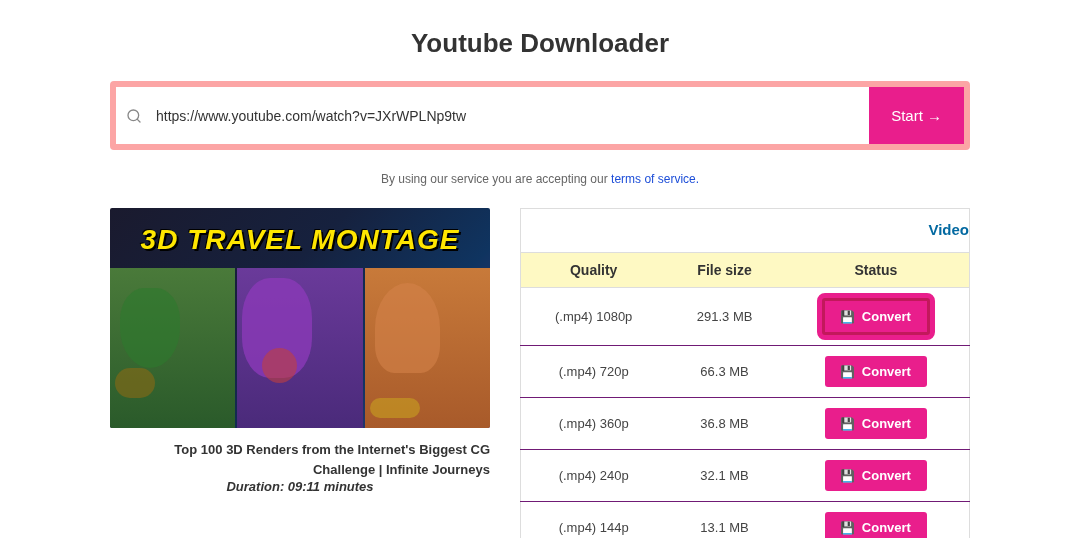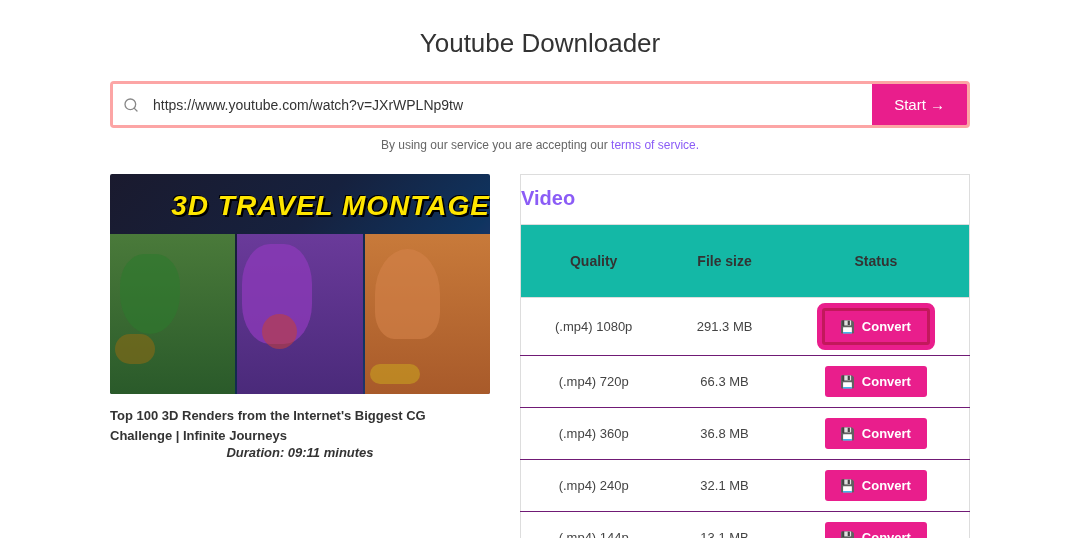--- a/index.html
+++ b/index.html
@@ -12,31 +12,31 @@
       overflow: hidden;
     }
     .page {
       display: flex;
       flex-direction: column;
       align-items: center;
       padding: 28px 40px 20px;
     }
     .page-title {
       font-size: 26px;
-      font-weight: 400;
+      font-weight: 700;
       color: #333;
       margin-bottom: 22px;
     }
     .search-bar {
       display: flex;
       width: 860px;
-      border: 3px solid #fca5a5;
+      border: 6px solid #fca5a5;
       border-radius: 4px;
       overflow: hidden;
-      margin-bottom: 10px;
+      margin-bottom: 22px;
     }
     .search-icon-wrap {
       display: flex;
       align-items: center;
       padding: 0 10px;
       background: #fff;
       color: #888;
       font-size: 16px;
     }
     .search-input {
@@ -44,35 +44,35 @@
       border: none;
       outline: none;
       font-size: 14px;
       padding: 10px 4px;
       color: #333;
     }
     .start-btn {
       background: #e91e8c;
       color: #fff;
       border: none;
-      padding: 12px 22px;
+      padding: 20px 22px;
       font-size: 15px;
       cursor: pointer;
       display: flex;
       align-items: center;
       gap: 6px;
       font-weight: 500;
     }
     .terms-text {
       font-size: 12px;
       color: #666;
       margin-bottom: 22px;
     }
     .terms-link {
-      color: #8b5cf6;
+      color: #1d4ed8;
       text-decoration: none;
     }
     .content-area {
       display: flex;
       width: 860px;
       gap: 30px;
       align-items: flex-start;
     }
     .video-info {
       width: 380px;
@@ -86,21 +86,21 @@
       background: linear-gradient(135deg, #1a1a2e 0%, #16213e 40%, #0f3460 70%, #533483 100%);
       position: relative;
       overflow: hidden;
       border-radius: 2px;
     }
     .thumbnail-title-bar {
       position: absolute;
       top: 18px;
       left: 0;
       right: 0;
-      text-align: right;
+      text-align: center;
     }
     .thumbnail-title-text {
       font-size: 28px;
       font-weight: 900;
       color: #FFE600;
       text-transform: uppercase;
       line-height: 1;
       font-style: italic;
       text-shadow: 2px 2px 0 #000, -1px -1px 0 #000;
       letter-spacing: 1px;
@@ -132,21 +132,21 @@
       position: relative;
       overflow: hidden;
     }
     .fig-blob {
       position: absolute;
       border-radius: 50%;
       opacity: 0.6;
     }
     .video-caption {
       margin-top: 12px;
-      text-align: left;
+      text-align: right;
       font-size: 13px;
       color: #333;
       font-weight: 600;
       line-height: 1.5;
     }
     .video-duration {
       font-size: 13px;
       font-weight: 700;
       color: #333;
       font-style: italic;
@@ -155,46 +155,46 @@
       flex: 1;
     }
     .tabs {
       display: flex;
       border: 1px solid #ddd;
       border-bottom: none;
     }
     .tab {
       flex: 1;
       padding: 12px 0;
-      text-align: left;
-      font-size: 20px;
+      text-align: right;
+      font-size: 15px;
       font-weight: 600;
       cursor: pointer;
       background: #f5f5f5;
-      color: #8b5cf6;
+      color: #0369a1;
       border: none;
       outline: none;
     }
     .tab.active {
       background: #fff;
       border-bottom: 2px solid #fff;
     }
     .data-table {
       width: 100%;
       border-collapse: collapse;
       border: 1px solid #ddd;
     }
     .data-table th {
-      padding: 28px 16px;
+      padding: 9px 16px;
       font-size: 14px;
       font-weight: 600;
       color: #333;
       border-bottom: 1px solid #ddd;
       text-align: center;
-      background: #14b8a6;
+      background: #fef9c3;
     }
     .data-table td {
       padding: 10px 16px;
       font-size: 13px;
       color: #444;
       border-bottom: 1px solid #701a75;
       text-align: center;
     }
     .data-table tr:last-child td {
       border-bottom: none;

